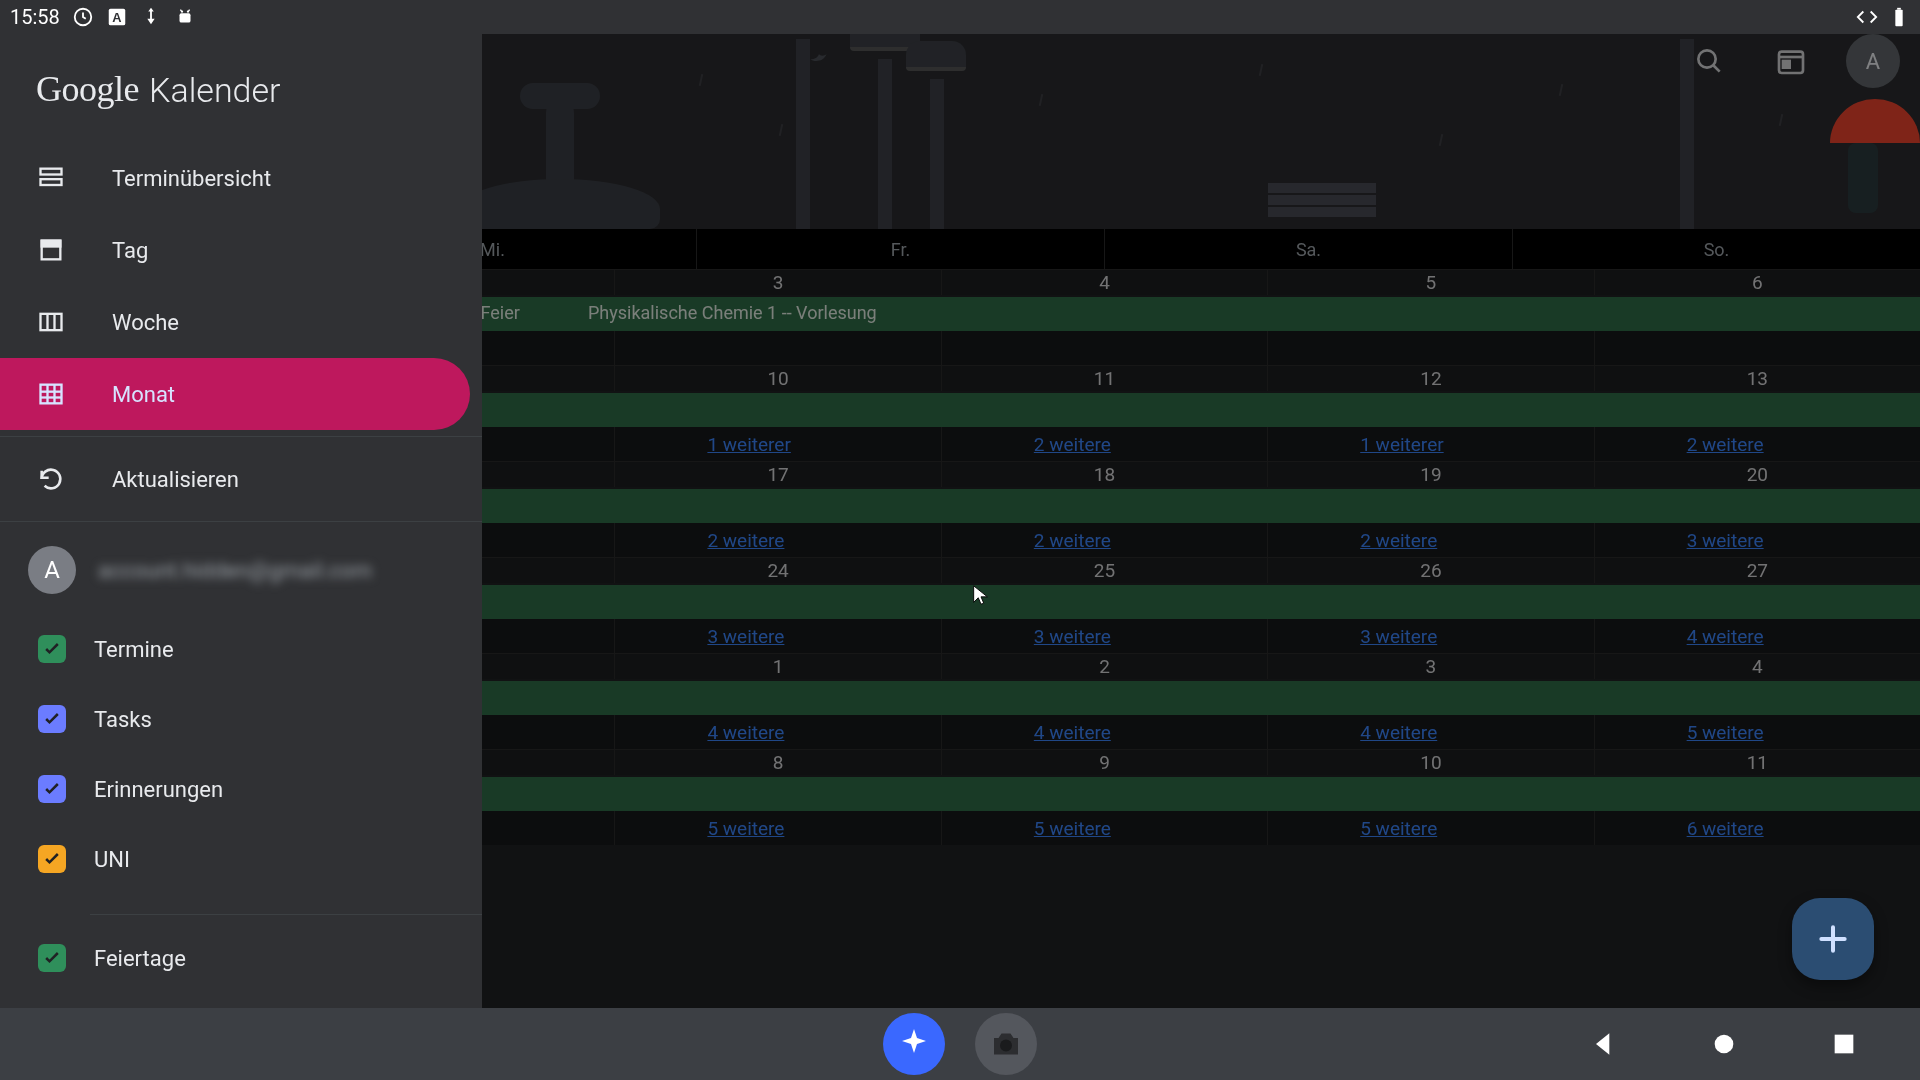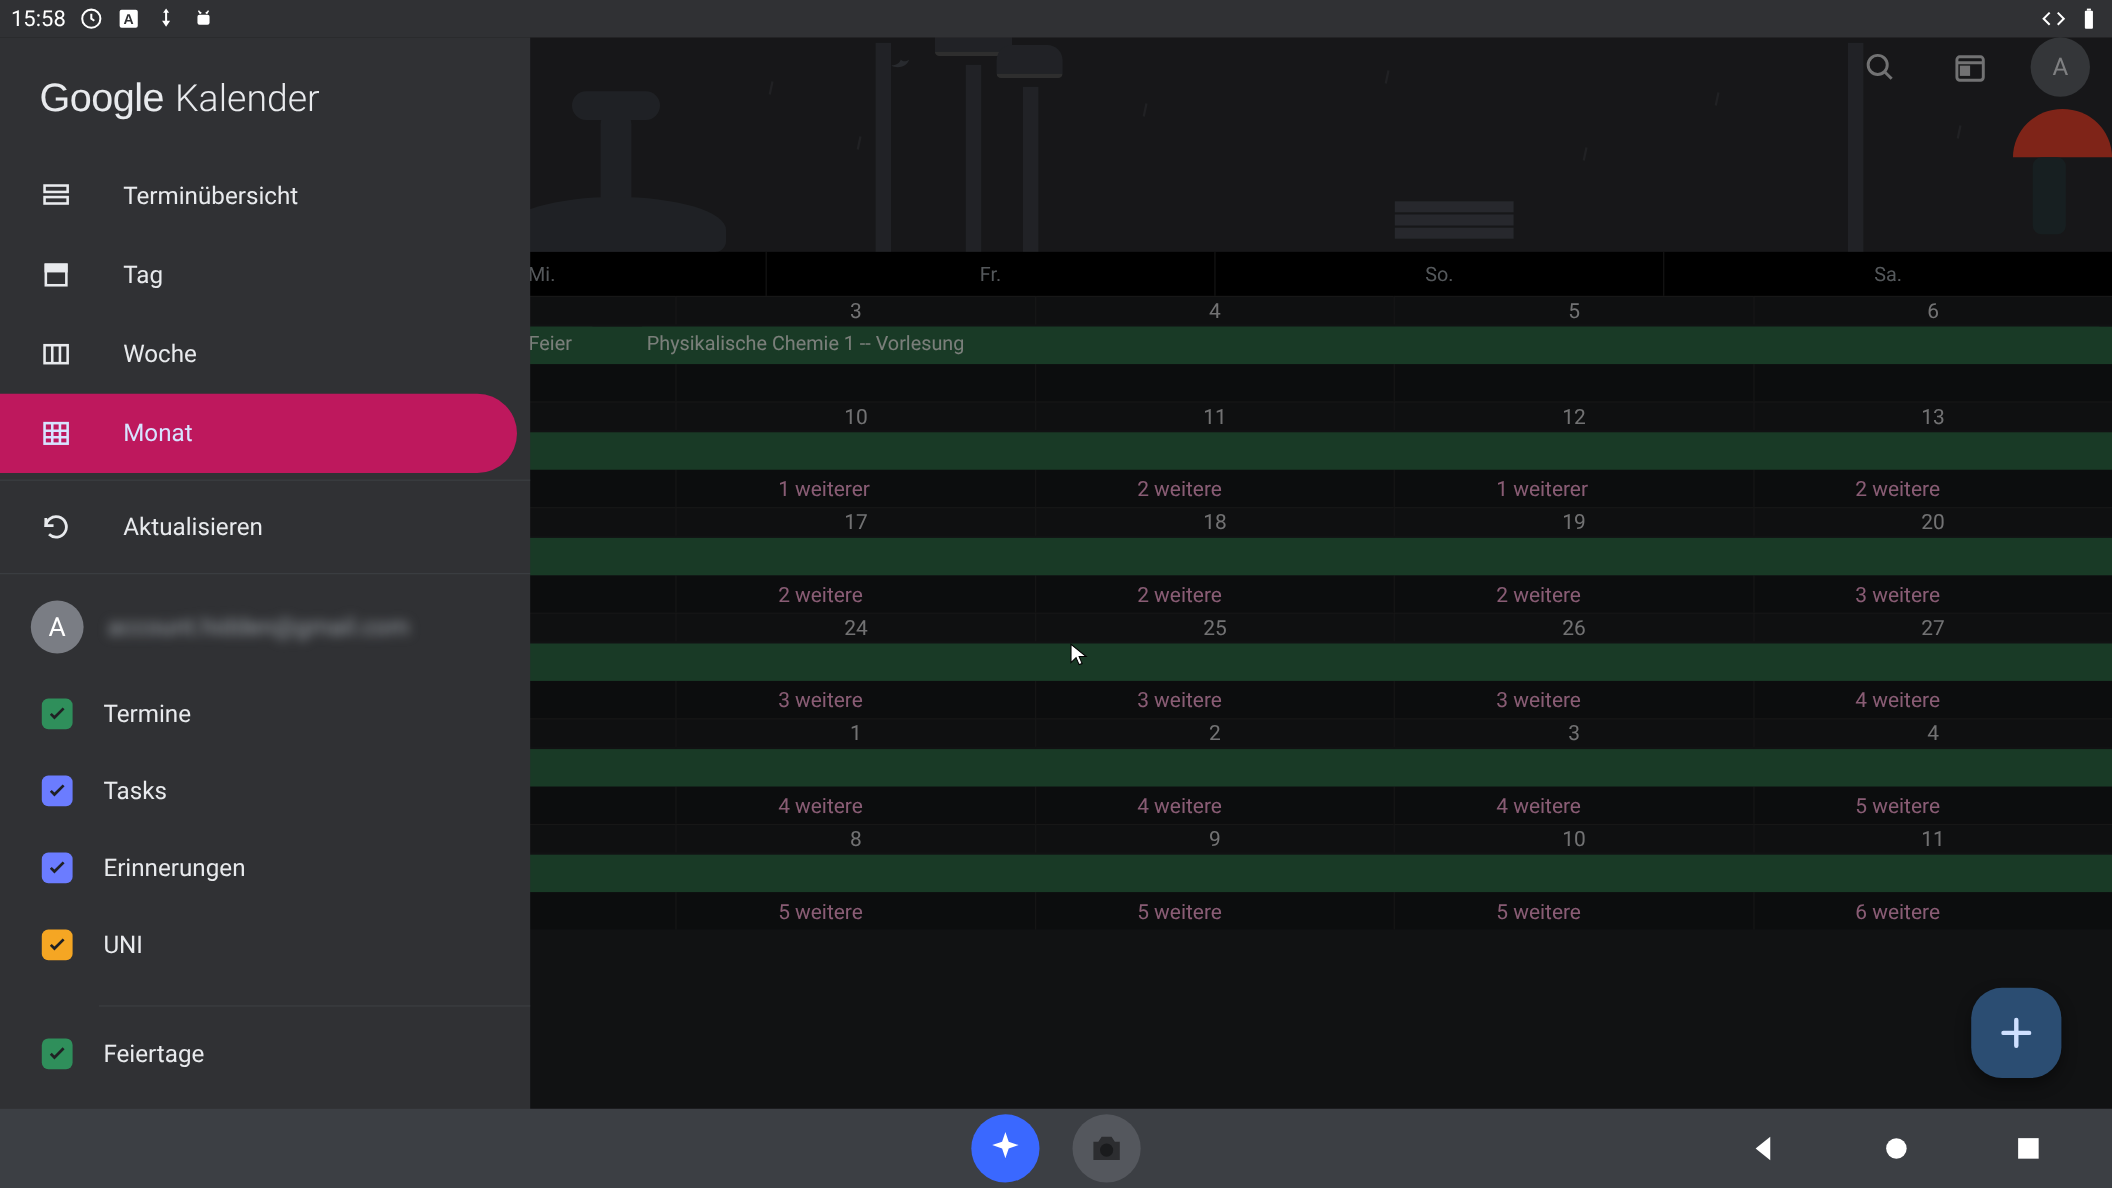--- a/index.html
+++ b/index.html
@@ -28,21 +28,21 @@
   .bench .back { position: absolute; bottom: 24px; width: 108px; height: 10px; background: #474a52; }
   .bench .back2 { position: absolute; bottom: 36px; width: 108px; height: 10px; background: #474a52; }
   .person { position: absolute; right: 20px; bottom: 0; width: 90px; height: 130px; }
   .umbrella { position: absolute; top: 0; left: 20px; width: 90px; height: 44px; background: #e8432d; border-radius: 50% 50% 0 0 / 100% 100% 0 0; }
   .body { position: absolute; top: 44px; left: 38px; width: 30px; height: 70px; background: #2b3a3d; border-radius: 8px; }
   .rain { position: absolute; width: 2px; height: 12px; background: rgba(200,200,210,.12); transform: rotate(12deg); }
   
   .scrim { position: absolute; inset: 34px 0 72px 0; background: rgba(0,0,0,.45); z-index: 10; }
   .drawer { position: absolute; top: 34px; left: 0; bottom: 0; width: 482px; background: #303134; z-index: 20; display: flex; flex-direction: column; padding-top: 24px; }
   .drawer-logo { display: flex; align-items: flex-end; gap: 6px; padding: 10px 36px 26px; }
-  .logo-google { font-family: Liberation Sans, sans-serif; font-size: 36px; font-weight: 500; letter-spacing: -0.5px; }
+  .logo-google { font-family: Liberation Serif, serif; font-size: 36px; font-weight: 500; letter-spacing: -0.5px; }
   .logo-app { font-size: 34px; font-weight: 300; color: #e8eaed; margin-left: 4px; }
   .view-list { padding-top: 6px; }
   .view-item { display: flex; align-items: center; gap: 46px; height: 72px; padding-left: 36px; font-size: 22px; color: #e8eaed; cursor: pointer; border-radius: 0 36px 36px 0; margin-right: 12px; }
   .view-item.active { background: #be185d; color: #d7e3ff; }
   .view-item .mi { width: 30px; height: 30px; flex: 0 0 30px; display: flex; align-items: center; justify-content: center; }
   .sep { height: 1px; background: #3c4043; margin: 6px 0; }
   .account-row { display: flex; align-items: center; gap: 22px; padding: 18px 28px; }
   .acct-avatar { width: 48px; height: 48px; border-radius: 50%; background: #7a7d84; color: #fff; display: flex; align-items: center; justify-content: center; font-size: 24px; }
   .acct-email { color: #9aa0a6; font-size: 22px; filter: blur(5px); }
   .cal-list { padding: 2px 0 12px; }
@@ -54,21 +54,21 @@
   .grid-wrap { position: absolute; left: 0; right: 0; top: 229px; bottom: 72px; z-index: 5; }
   .header-row { display: flex; height: 40px; background: #000; color: #9aa0a6; font-size: 18px; }
   .col0 { width: 288px; flex: 0 0 288px; }
   .day-head { flex: 1; display: flex; align-items: center; justify-content: center; border-left: 1px solid #2a2a2a; }
   .rows { }
   .week { position: relative; }
   .date-row { display: flex; height: 26px; background: #1d1e20; color: #cfd0d2; font-size: 19px; }
   .date-cell { flex: 1; display: flex; align-items: center; justify-content: center; border-left: 1px solid #2a2a2a; border-top: 1px solid #2a2a2a; }
   .event-band { height: 34px; background: #2f6b46; margin-top: 2px; position: relative; }
   .event-chip { position: absolute; left: 4px; top: 0; right: auto; height: 30px; border-radius: 6px; display: flex; align-items: center; padding: 0 10px; font-size: 18px; color: #dfe7df; }
-  .more-row { display: flex; height: 34px; background: #17181a; color: #f9a8d4; font-size: 19px; }
+  .more-row { display: flex; height: 34px; background: #17181a; color: #3b82f6; font-size: 19px; text-decoration: underline; }
   .more-cell { flex: 1; display: flex; align-items: center; padding-left: 92px; border-left: 1px solid #2a2a2a; }
   
   .navbar { position: absolute; left: 0; right: 0; bottom: 0; height: 72px; background: #3c3f44; display: flex; align-items: center; z-index: 50; }
   .nav-center { position: absolute; left: 50%; transform: translateX(-50%); display: flex; gap: 30px; }
   .nav-dot { width: 62px; height: 62px; border-radius: 50%; display: flex; align-items: center; justify-content: center; }
   .assist { background: #3a68ff; }
   .cam { background: #54575d; }
   .nav-right { position: absolute; right: 60px; display: flex; gap: 88px; align-items: center; }
   .nav-ic { width: 32px; height: 32px; color: #fff; display:flex; }
   
@@ -177,22 +177,22 @@
   <div class="avatar-btn">
     <span>A</span>
   </div>
 </div>
 
 <div class="grid-wrap">
   <div class="header-row">
     <div class="col0"></div>
     <div class="day-head">Mi.</div>
     <div class="day-head">Fr.</div>
+    <div class="day-head">Sa.</div>
     <div class="day-head">So.</div>
-    <div class="day-head">Sa.</div>
   </div>
   <div class="rows" id="rows">
       <div class="week">
         <div class="date-row">
           <div class="col0"></div>
           <div class="date-cell">2</div>
           <div class="date-cell">3</div>
           <div class="date-cell">4</div>
           <div class="date-cell">5</div>
           <div class="date-cell">6</div>

